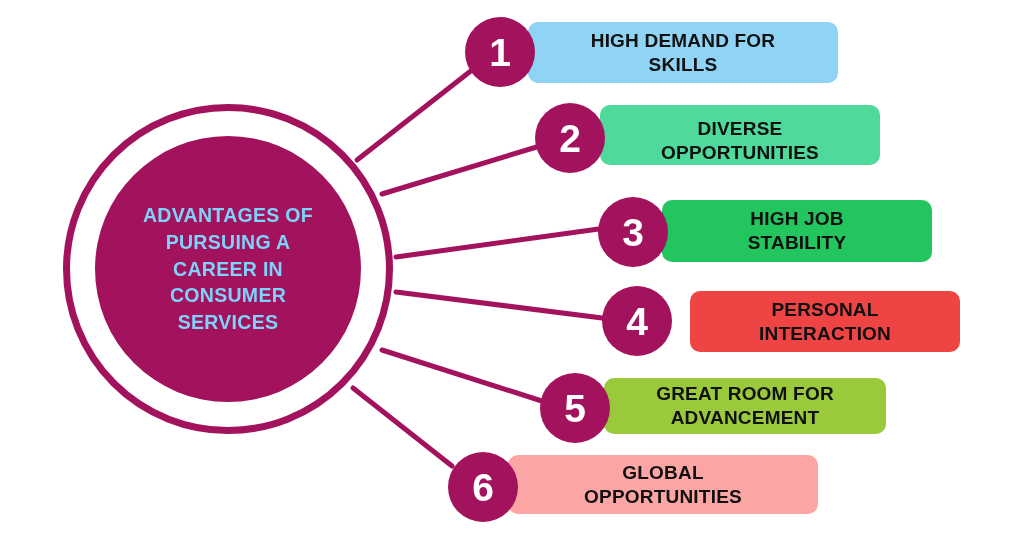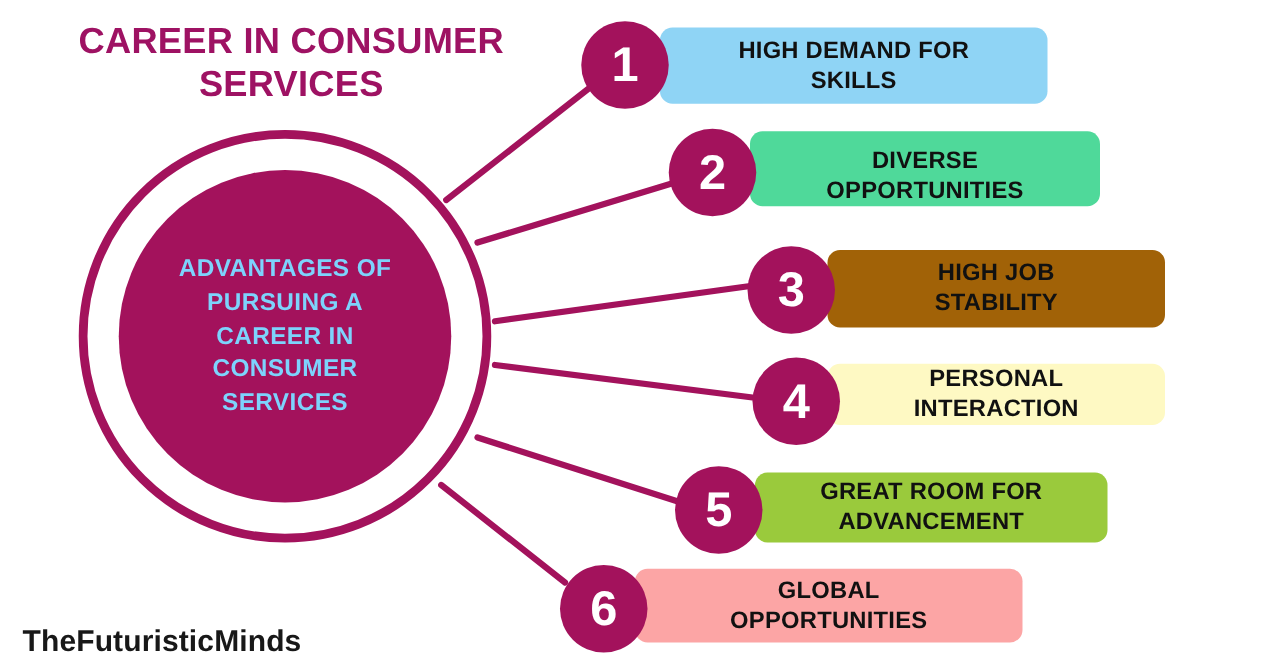--- a/index.html
+++ b/index.html
@@ -128,21 +128,20 @@
     font-weight: bold;
     font-size: 24px;
     letter-spacing: 0.1px;
   }
 </style>
 </head>
 <body>
 
 <div id="canvas">
 
-  <div id="title">CAREER IN CONSUMER SERVICES</div>
 
   <svg id="connectors" viewBox="0 0 1024 536" xmlns="http://www.w3.org/2000/svg">
       <line x1="357" y1="160" x2="472" y2="70" stroke="#A3125C" stroke-width="5" stroke-linecap="round"></line>
       <line x1="382" y1="194" x2="540" y2="146" stroke="#A3125C" stroke-width="5" stroke-linecap="round"></line>
       <line x1="396" y1="257" x2="606" y2="228" stroke="#A3125C" stroke-width="5" stroke-linecap="round"></line>
       <line x1="396" y1="292" x2="610" y2="319" stroke="#A3125C" stroke-width="5" stroke-linecap="round"></line>
       <line x1="382" y1="350" x2="548" y2="403" stroke="#A3125C" stroke-width="5" stroke-linecap="round"></line>
       <line x1="353" y1="388" x2="452" y2="466" stroke="#A3125C" stroke-width="5" stroke-linecap="round"></line>
     </svg>
 
@@ -164,28 +163,28 @@
         <div class="badge" style="left: 465px; top: 17px; width: 70px; height: 70px;">1</div>
       </div>
       <div class="row">
         <div class="bar" style="left: 600px; top: 105px; width: 280px; height: 60px; background: rgb(79, 217, 154); align-items: flex-end;">
           <div class="bar-label">DIVERSE
 OPPORTUNITIES</div>
         </div>
         <div class="badge" style="left: 535px; top: 103px; width: 70px; height: 70px;">2</div>
       </div>
       <div class="row">
-        <div class="bar" style="left: 662px; top: 200px; width: 270px; height: 62px; background: #a16207;">
+        <div class="bar" style="left: 662px; top: 200px; width: 270px; height: 62px; background: #22c55e;">
           <div class="bar-label">HIGH JOB
 STABILITY</div>
         </div>
         <div class="badge" style="left: 598px; top: 197px; width: 70px; height: 70px;">3</div>
       </div>
       <div class="row">
-        <div class="bar" style="left: 662px; top: 291px; width: 270px; height: 49px; background: #fef9c3;">
+        <div class="bar" style="left: 690px; top: 291px; width: 270px; height: 61px; background: #ef4444;">
           <div class="bar-label">PERSONAL
 INTERACTION</div>
         </div>
         <div class="badge" style="left: 602px; top: 286px; width: 70px; height: 70px;">4</div>
       </div>
       <div class="row">
         <div class="bar" style="left: 604px; top: 378px; width: 282px; height: 56px; background: rgb(154, 202, 60);">
           <div class="bar-label">GREAT ROOM FOR
 ADVANCEMENT</div>
         </div>
@@ -193,14 +192,13 @@
       </div>
       <div class="row">
         <div class="bar" style="left: 508px; top: 455px; width: 310px; height: 59px; background: #fca5a5;">
           <div class="bar-label">GLOBAL
 OPPORTUNITIES</div>
         </div>
         <div class="badge" style="left: 448px; top: 452px; width: 70px; height: 70px;">6</div>
       </div>
     </div>
 
-  <div id="watermark">TheFuturisticMinds</div>
 </div>
 
 </body></html>

